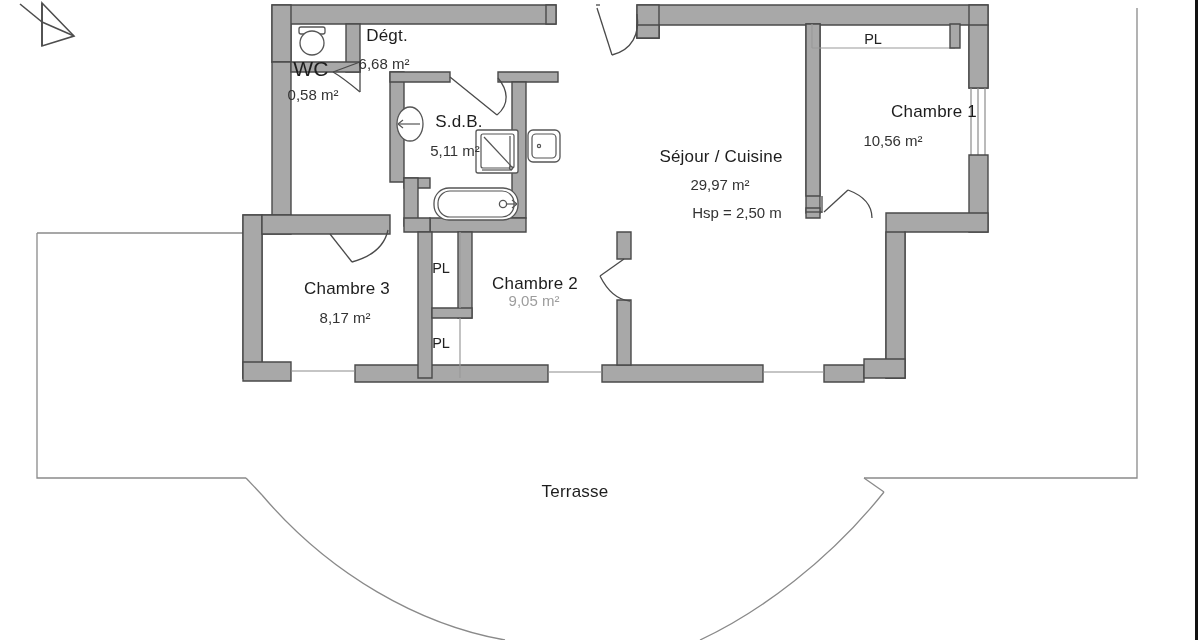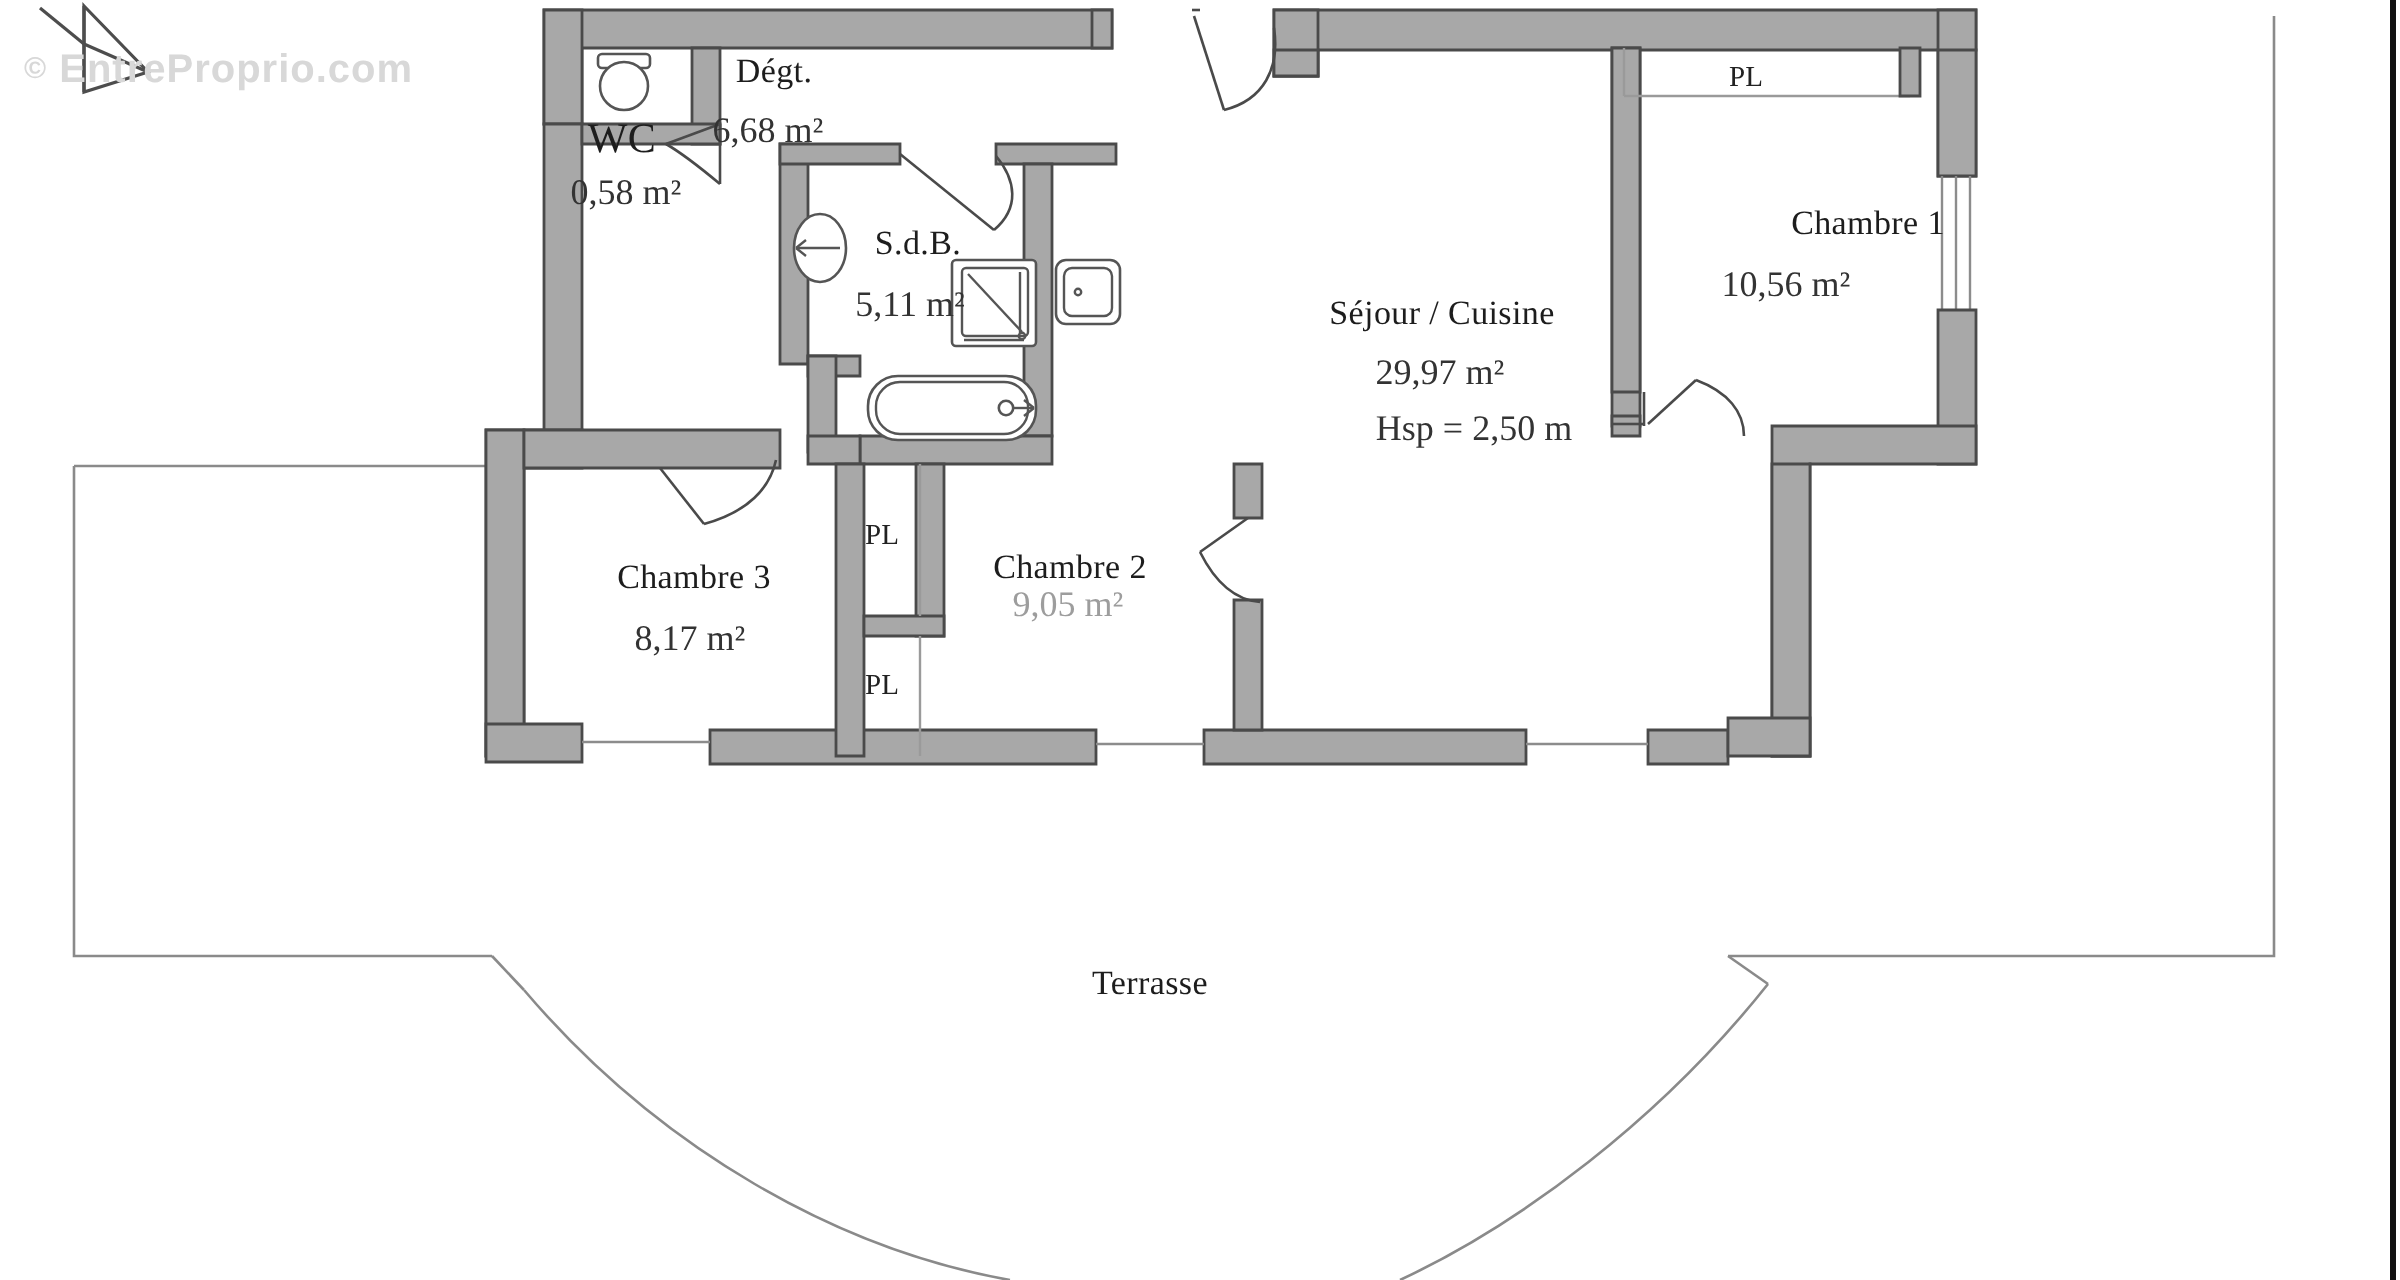--- a/index.html
+++ b/index.html
@@ -13,25 +13,25 @@
   .thinline  { fill:none; stroke:#8c8c8c; stroke-width:1.2; }
   .terrline  { fill:none; stroke:#8a8a8a; stroke-width:1.3; }
   .doorarc   { fill:none; stroke:#4a4a4a; stroke-width:1.3; }
   .fixture   { fill:#ffffff; stroke:#555555; stroke-width:1.3; }
   .fixture2  { fill:none; stroke:#555555; stroke-width:1.2; }
   .plline    { fill:none; stroke:#9a9a9a; stroke-width:1.2; }
   .edgebar   { fill:#111111; }
   .compass   { fill:none; stroke:#4d4d4d; stroke-width:1.6; stroke-linejoin:miter;}
 
   .lbl{position:absolute;white-space:nowrap;color:#1d1d1d;
-       font-family:Liberation Serif, serif;
+       font-family:Liberation Sans, sans-serif;
        text-align:center;transform:translateX(-50%);}
   .lbl.name{font-size:17px;letter-spacing:.2px;}
   .lbl.name.sm{font-size:21px;}
-  .lbl.area{font-size:18px;color:#333;}
+  .lbl.area{font-size:15px;color:#333;}
   .lbl.area.faint{color:#9d9d9d;}
   .lbl.pl{font-size:14.5px;color:#222;}
 
   #watermark{position:absolute;left:12px;top:24px;width:190px;height:26px;
      font-size:20px;letter-spacing:.5px;color:#d8d8d8;font-weight:700;
      font-family:"Liberation Sans","DejaVu Sans",sans-serif;
      white-space:nowrap;user-select:none;}
   #watermark .c{font-size:15px;vertical-align:2px;}
 </style>
 </head>
@@ -196,24 +196,20 @@
     </g>
 
     <g>
       <path class="compass" d="M42,3 L42,46"></path>
       <path class="compass" d="M42,3 L74,36 L42,46 Z"></path>
       <path class="compass" d="M42,22 L74,36"></path>
       <path class="compass" d="M42,22 L20,4"></path>
     </g>
   </svg>
 
-  <div id="watermark">
-    <span class="c">©</span>
-    <span>EntreProprio.com</span>
-  </div>
 
   <div id="room-labels">
       <div class="lbl name sm" style="left: 311px; top: 57px;">WC</div>
       <div class="lbl area" style="left: 313px; top: 86px;">0,58 m²</div>
       <div class="lbl name" style="left: 387px; top: 26px;">Dégt.</div>
       <div class="lbl area" style="left: 384px; top: 55px;">6,68 m²</div>
       <div class="lbl name" style="left: 459px; top: 112px;">S.d.B.</div>
       <div class="lbl area" style="left: 455px; top: 142px;">5,11 m²</div>
       <div class="lbl name" style="left: 721px; top: 147px;">Séjour / Cuisine</div>
       <div class="lbl area" style="left: 720px; top: 176px;">29,97 m²</div>

